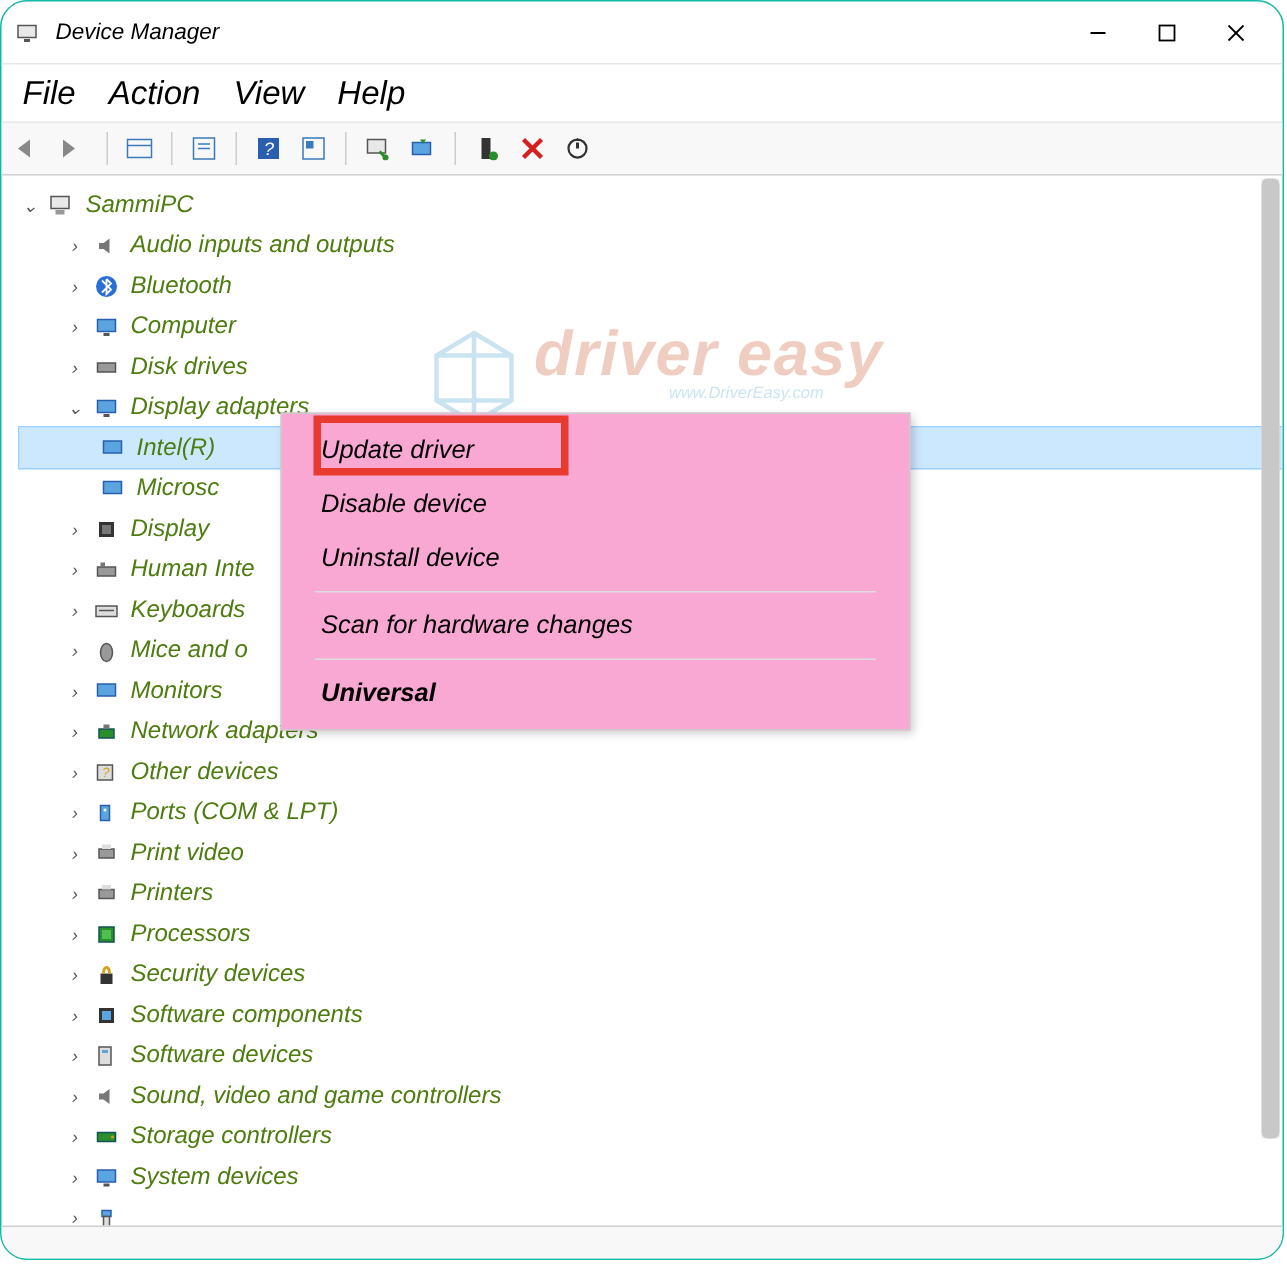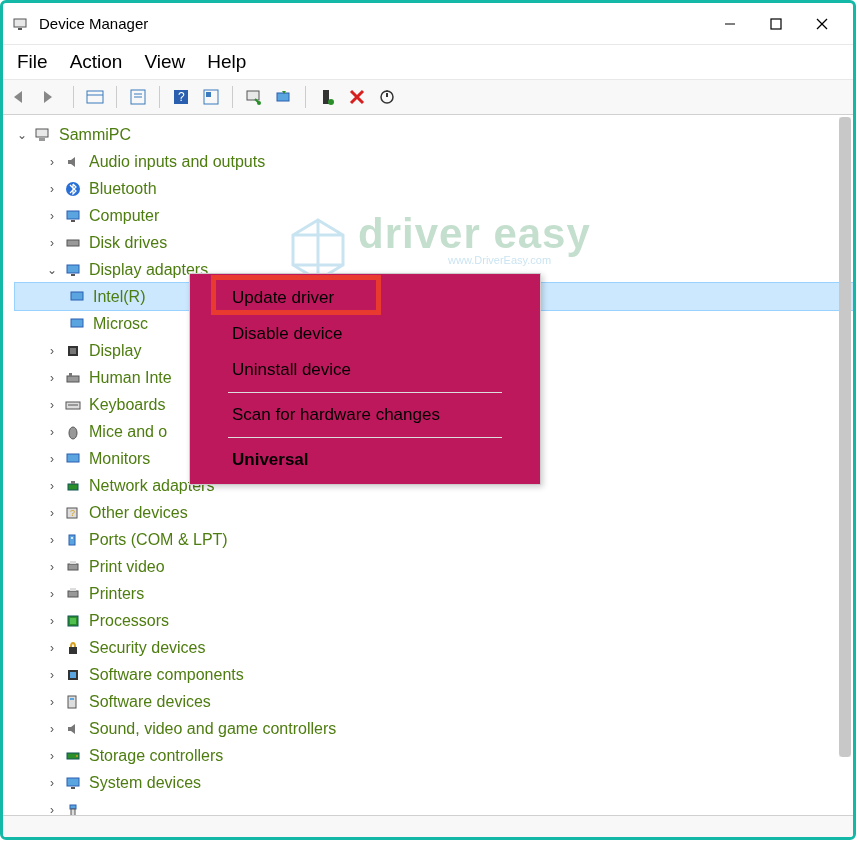--- a/index.html
+++ b/index.html
@@ -1,45 +1,45 @@
 <!DOCTYPE html>
 <html><head>
 <meta charset="utf-8">
 <style>
 * { box-sizing: border-box; margin: 0; padding: 0; font-family: "Segoe UI", Arial, sans-serif; }
 body { background: #fff; width: 858px; height: 858px; position: relative; }
-.window { width: 856px; height: 840px; border: 3px solid #14b8a6; border-radius: 6px; overflow: hidden; background: #fff; position: relative; }
+.window { width: 856px; height: 840px; border: 1px solid #14b8a6; border-radius: 18px; overflow: hidden; background: #fff; position: relative; font-style: italic; }
 .titlebar { display: flex; align-items: center; height: 42px; padding: 0 8px; border-bottom: 1px solid #e8e8e8; }
 .titlebar .icon { width: 18px; height: 18px; margin-right: 10px; display:flex; align-items:center; justify-content:center;}
 .titlebar .title { font-size: 15px; color: #000; }
 .titlebar .spacer { flex: 1; }
 .winbtn { width: 46px; height: 30px; display: flex; align-items: center; justify-content: center; color: #000; }
 .winbtn svg { stroke: #000; stroke-width: 1.2; fill: none; }
-.menubar { display: flex; gap: 22px; padding: 6px 14px; font-size: 19px; border-bottom: 1px solid #e8e8e8; }
+.menubar { display: flex; gap: 22px; padding: 6px 14px; font-size: 22px; border-bottom: 1px solid #e8e8e8; }
 .menubar span { cursor: default; }
 .toolbar { display: flex; align-items: center; gap: 4px; padding: 4px 6px; border-bottom: 1px solid #d0d0d0; background: #f8f8f8; }
 .tbbtn { width: 26px; height: 26px; display: flex; align-items: center; justify-content: center; }
 .tbsep { width: 1px; height: 22px; background: #ccc; margin: 0 4px; }
 .content { position: relative; height: 740px; overflow: hidden; padding: 6px 0 0 12px; }
 .tree { font-size: 16px; }
 .node { display: flex; align-items: center; height: 27px; white-space: nowrap; }
 .chev { width: 14px; text-align: center; color: #555; font-size: 12px; margin-right: 4px; }
 .icn { width: 20px; height: 20px; margin-right: 6px; display:flex; align-items:center; justify-content:center; }
 .lbl { color: #4d7c0f; }
 .indent-0 { padding-left: 0; }
 .indent-1 { padding-left: 30px; }
 .indent-2 { padding-left: 52px; }
 .selected { background: #cce8ff; outline: 1px solid #99d1ff; }
-.ctxmenu { position: absolute; left: 186px; top: 158px; width: 352px; background: #be185d; border: 1px solid #ccc; box-shadow: 2px 2px 6px rgba(0,0,0,0.2); padding: 6px 16px; z-index: 10; }
+.ctxmenu { position: absolute; left: 186px; top: 158px; width: 420px; background: #f9a8d4; border: 1px solid #ccc; box-shadow: 2px 2px 6px rgba(0,0,0,0.2); padding: 6px 0; z-index: 10; }
 .ctxitem { padding: 8px 26px; font-size: 17px; color: #000; }
 .ctxitem.bold { font-weight: 700; }
 .ctxsep { border-top: 1px solid #ddd; margin: 4px 22px; }
 .highlight { position: absolute; border: 5px solid #e83a2f; pointer-events: none; z-index: 20; }
 .watermark { position: absolute; left: 280px; top: 95px; z-index: 5; opacity: 0.25; pointer-events: none; font-family: Arial, sans-serif; }
-.watermark .bigtxt { font-size: 42px; color: #15803d; font-weight: 600; letter-spacing: 1px; }
+.watermark .bigtxt { font-size: 42px; color: #c2410c; font-weight: 600; letter-spacing: 1px; }
 .watermark .smtxt { font-size: 11px; color: #2b92c7; margin-left: 90px; margin-top:-4px; }
 .scrollbar { position: absolute; right: 2px; top: 2px; width: 12px; height: 640px; background: #f0f0f0; }
 .scrollthumb { width: 100%; height: 640px; background: #c8c8c8; border-radius: 4px; }
 .statusbar { position: absolute; bottom: 0; left: 0; right: 0; height: 22px; border-top: 1px solid #d0d0d0; background: #f8f8f8; }
 </style>
 </head>
 <body>
 
 <div class="window">
   <div class="titlebar">

